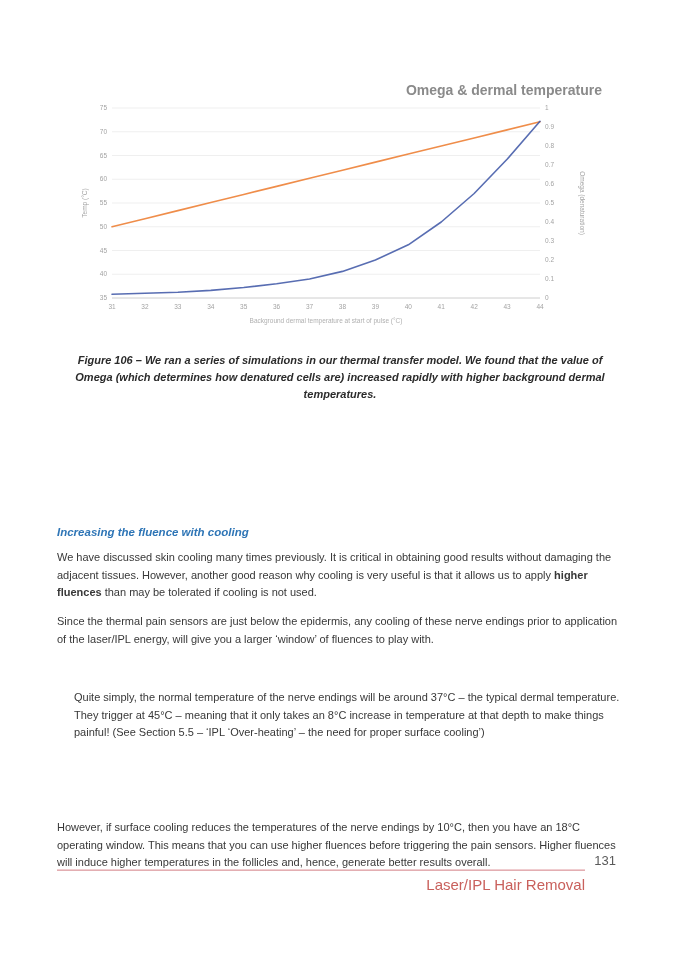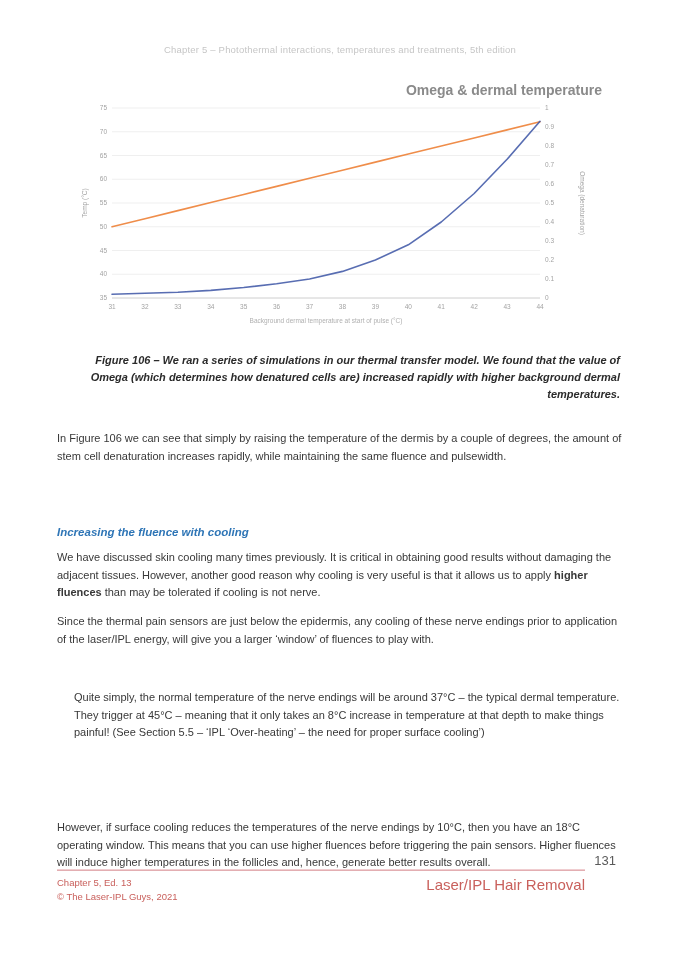--- a/index.html
+++ b/index.html
@@ -12,21 +12,21 @@
   .running-header {
     position:absolute; top:44px; left:0; right:0;
     text-align:center; font-size:9.5px; color:#c6c6c6; letter-spacing:.2px;
   }
   .chart-wrap { position:absolute; top:84px; left:78px; width:524px; }
   .chart-title, .chart-subtitle {
     text-align:right; font-size:14px; font-weight:600; color:#8a8a8a; line-height:12px;
   }
   .caption {
     position:absolute; top:352px; left:60px; width:560px;
-    text-align:right; font-style:italic; font-weight:600;
+    text-align:center; font-style:italic; font-weight:600;
     font-size:11px; line-height:17px; color:#2b2b2b;
   }
   .para {
     position:absolute; left:57px; width:566px;
     font-size:11px; line-height:17.5px; color:#383838;
   }
   .p1 { top:430px; }
   .section-heading {
     position:absolute; top:514px; left:57px;
     font-size:11.5px; font-weight:700; font-style:italic; color:#2E75B6;margin-top:12px;
@@ -52,21 +52,20 @@
     position:absolute; top:876px; right:95px;
     font-size:15px; color:#c9605c;
   }
   svg text { font-family:"Liberation Sans", sans-serif; }
 </style>
 </head>
 <body>
 
 <div class="page">
 
-  <div class="running-header">Chapter 5 – Photothermal interactions, temperatures and treatments, 5th edition</div>
 
   <div class="chart-wrap">
     <div class="chart-title">Omega &amp; dermal temperature</div>
     <svg id="chart-svg" width="524" height="232" viewBox="0 0 524 232">
         <line x1="34" x2="462" y1="202" y2="202" stroke="#efefef" stroke-width="1"></line>
         <text x="29" y="204" text-anchor="end" font-size="6.5" fill="#a3a3a3">35</text>
         <line x1="34" x2="462" y1="178.25" y2="178.25" stroke="#efefef" stroke-width="1"></line>
         <text x="29" y="180.25" text-anchor="end" font-size="6.5" fill="#a3a3a3">40</text>
         <line x1="34" x2="462" y1="154.5" y2="154.5" stroke="#efefef" stroke-width="1"></line>
         <text x="29" y="156.5" text-anchor="end" font-size="6.5" fill="#a3a3a3">45</text>
@@ -111,33 +110,28 @@
         <text x="9" y="107" text-anchor="middle" font-size="6.5" fill="#a3a3a3" transform="rotate(-90 9 107)">Temp (°C)</text>
         <text x="502" y="107" text-anchor="middle" font-size="6.5" fill="#a3a3a3" transform="rotate(90 502 107)">Omega (denaturation)</text>
         <text x="248" y="227" text-anchor="middle" font-size="6.5" fill="#b0b0b0">Background dermal temperature at start of pulse (°C)</text>
         <polyline points="34,130.75 66.92307692307692,122.67499999999998 99.84615384615384,114.60000000000001 132.76923076923077,106.52499999999999 165.69230769230768,98.45000000000002 198.6153846153846,90.375 231.53846153846155,82.29999999999998 264.46153846153845,74.22500000000001 297.38461538461536,66.14999999999998 330.3076923076923,58.07500000000002 363.2307692307692,50 396.15384615384613,41.92499999999998 429.0769230769231,33.849999999999966 462,25.775000000000034" fill="none" stroke="#ED7D31" stroke-width="1.6" stroke-linejoin="round" stroke-linecap="round" opacity="0.88"></polyline>
         <polyline points="34,198.2 66.92307692307692,197.25 99.84615384615384,196.3 132.76923076923077,194.4 165.69230769230768,191.55 198.6153846153846,187.75 231.53846153846155,183 264.46153846153845,175.4 297.38461538461536,164 330.3076923076923,148.8 363.2307692307692,126 396.15384615384613,97.49999999999999 429.0769230769231,63.30000000000001 462,25.299999999999983" fill="none" stroke="#4159A7" stroke-width="1.6" stroke-linejoin="round" stroke-linecap="round" opacity="0.88"></polyline>
       </svg>
   </div>
 
   <div class="caption">Figure 106 – We ran a series of simulations in our thermal transfer model. We found that the value of Omega (which determines how denatured cells are) increased rapidly with higher background dermal temperatures.</div>
 
-  <div class="para p1">In Figure 106 we can see that simply by raising the temperature of the dermis by a couple of degrees, the amount of stem cell denaturation increases rapidly, while maintaining the same fluence and pulsewidth.</div>
 
   <div class="section-heading">Increasing the fluence with cooling</div>
 
-  <div class="para p2"><span>We have discussed skin cooling many times previously. It is critical in obtaining good results without damaging the adjacent tissues. However, another good reason why cooling is very useful is that it allows us to apply </span><span class="bold">higher fluences</span><span> than may be tolerated if cooling is not nerve.</span></div>
+  <div class="para p2"><span>We have discussed skin cooling many times previously. It is critical in obtaining good results without damaging the adjacent tissues. However, another good reason why cooling is very useful is that it allows us to apply </span><span class="bold">higher fluences</span><span> than may be tolerated if cooling is not used.</span></div>
 
   <div class="para p3">Since the thermal pain sensors are just below the epidermis, any cooling of these nerve endings prior to application of the laser/IPL energy, will give you a larger ‘window’ of fluences to play with.</div>
 
   <div class="para p4">Quite simply, the normal temperature of the nerve endings will be around 37°C – the typical dermal temperature. They trigger at 45°C – meaning that it only takes an 8°C increase in temperature at that depth to make things painful! (See Section 5.5 – ‘IPL ‘Over-heating’ – the need for proper surface cooling’)</div>
 
   <div class="para p5">However, if surface cooling reduces the temperatures of the nerve endings by 10°C, then you have an 18°C operating window. This means that you can use higher fluences before triggering the pain sensors. Higher fluences will induce higher temperatures in the follicles and, hence, generate better results overall.</div>
 
   <div class="page-number">131</div>
   <div class="footer-rule"></div>
-  <div class="footer-left">
-    <div>Chapter 5, Ed. 13</div>
-    <div>© The Laser-IPL Guys, 2021</div>
-  </div>
   <div class="footer-right">Laser/IPL Hair Removal</div>
 
 </div>
 
 </body></html>

